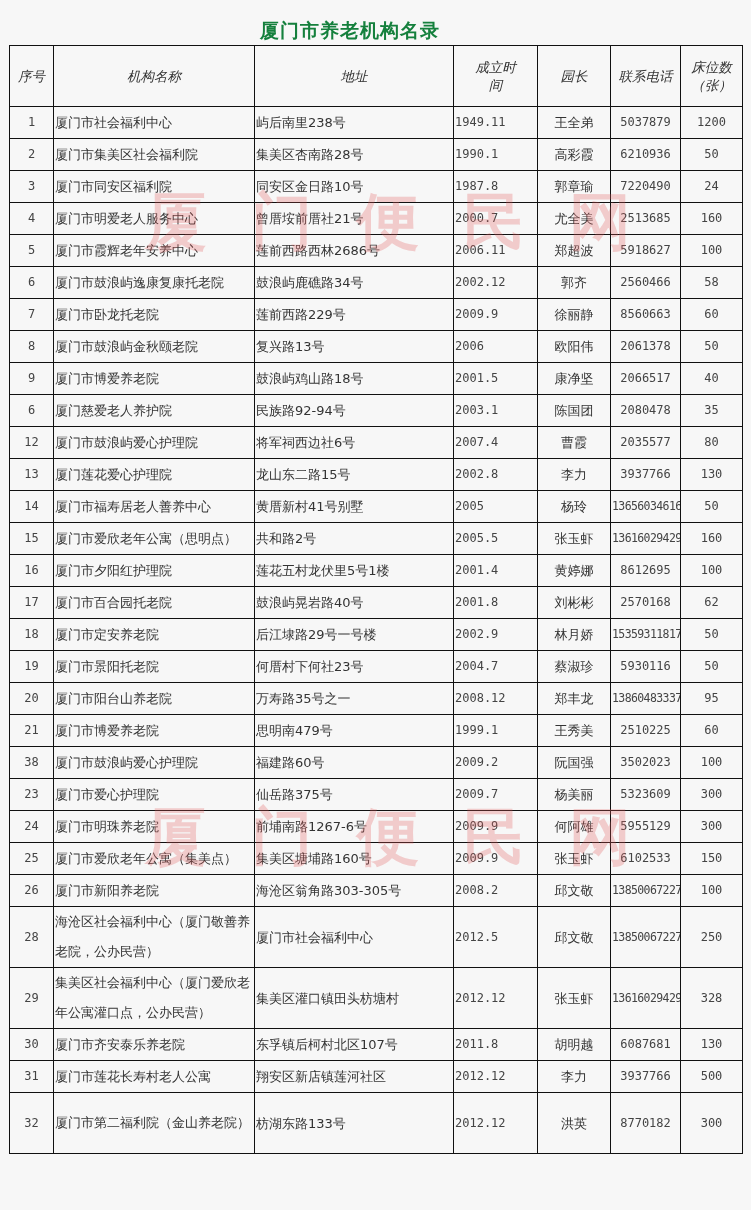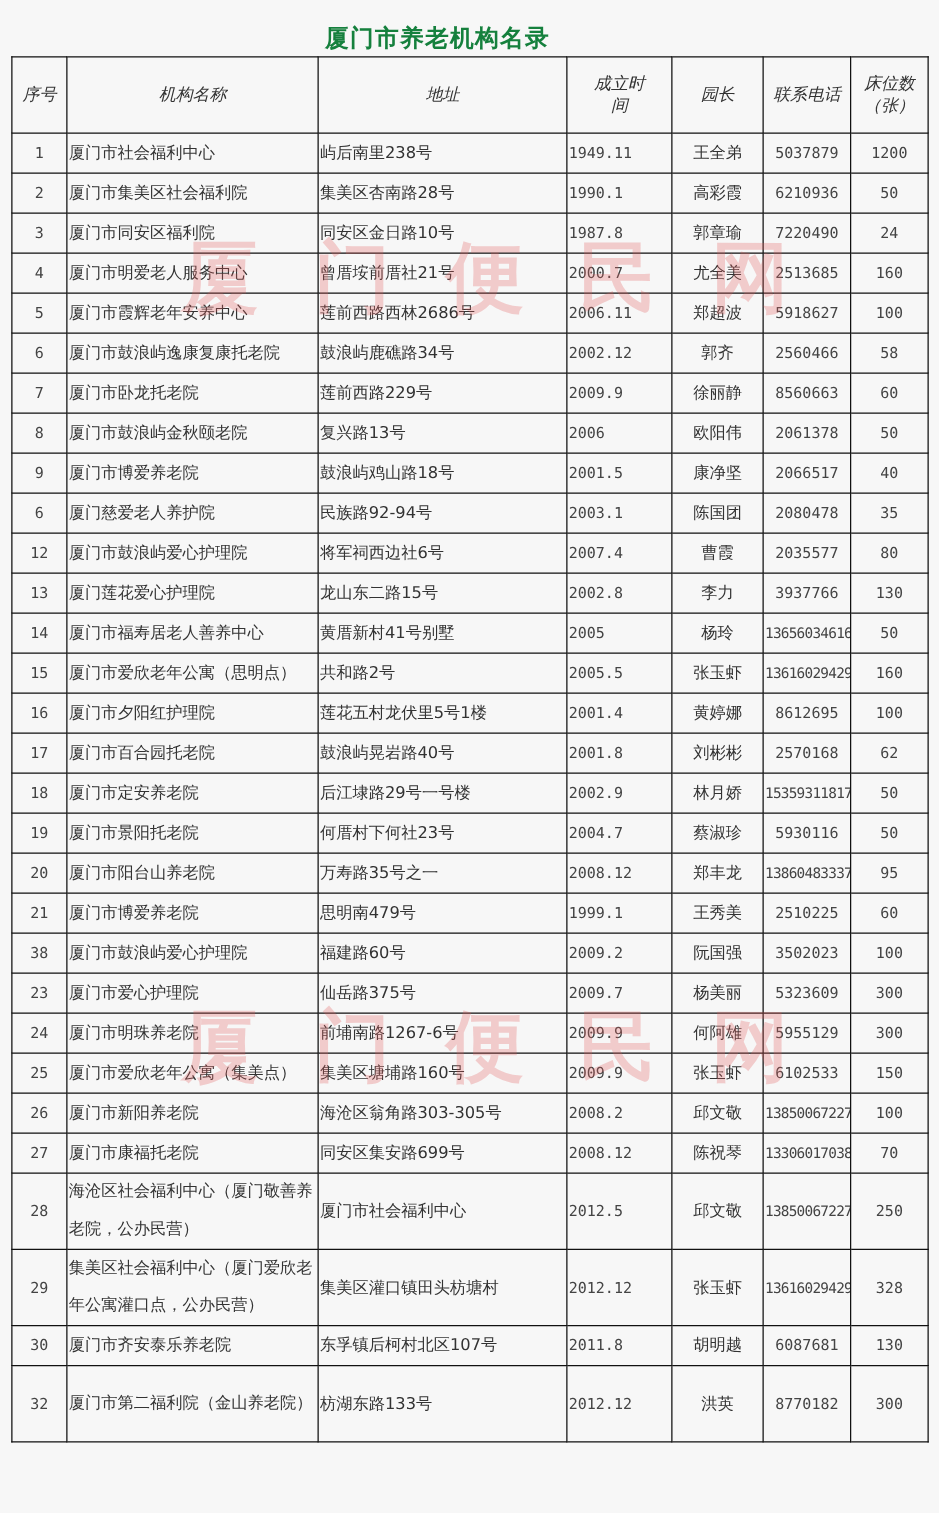--- a/index.html
+++ b/index.html
@@ -304,29 +304,20 @@
       </tr>
       <tr class="row">
         <td class="c num">26</td>
         <td class="l">厦门市新阳养老院</td>
         <td class="l">海沧区翁角路303-305号</td>
         <td class="l num">2008.2</td>
         <td class="c">邱文敬</td>
         <td class="l phone">13850067227</td>
         <td class="c num">100</td>
       </tr>
-      <tr class="row">
-        <td class="c num">27</td>
-        <td class="l">厦门市康福托老院</td>
-        <td class="l">同安区集安路699号</td>
-        <td class="l num">2008.12</td>
-        <td class="c">陈祝琴</td>
-        <td class="l phone">13306017038</td>
-        <td class="c num">70</td>
-      </tr>
       <tr class="tall">
         <td class="c num">28</td>
         <td class="l wrap">海沧区社会福利中心（厦门敬善养老院，公办民营）</td>
         <td class="l">厦门市社会福利中心</td>
         <td class="l num">2012.5</td>
         <td class="c">邱文敬</td>
         <td class="l phone">13850067227</td>
         <td class="c num">250</td>
       </tr>
       <tr class="tall">
@@ -340,20 +331,29 @@
       </tr>
       <tr class="row">
         <td class="c num">30</td>
         <td class="l">厦门市齐安泰乐养老院</td>
         <td class="l">东孚镇后柯村北区107号</td>
         <td class="l num">2011.8</td>
         <td class="c">胡明越</td>
         <td class="c num">6087681</td>
         <td class="c num">130</td>
       </tr>
+      <tr class="row">
+        <td class="c num">31</td>
+        <td class="l">厦门市莲花长寿村老人公寓</td>
+        <td class="l">翔安区新店镇莲河社区</td>
+        <td class="l num">2012.12</td>
+        <td class="c">李力</td>
+        <td class="c num">3937766</td>
+        <td class="c num">500</td>
+      </tr>
       <tr class="tall">
         <td class="c num">32</td>
         <td class="l wrap">厦门市第二福利院（金山养老院）</td>
         <td class="l">枋湖东路133号</td>
         <td class="l num">2012.12</td>
         <td class="c">洪英</td>
         <td class="c num">8770182</td>
         <td class="c num">300</td>
       </tr>
     </tbody>

